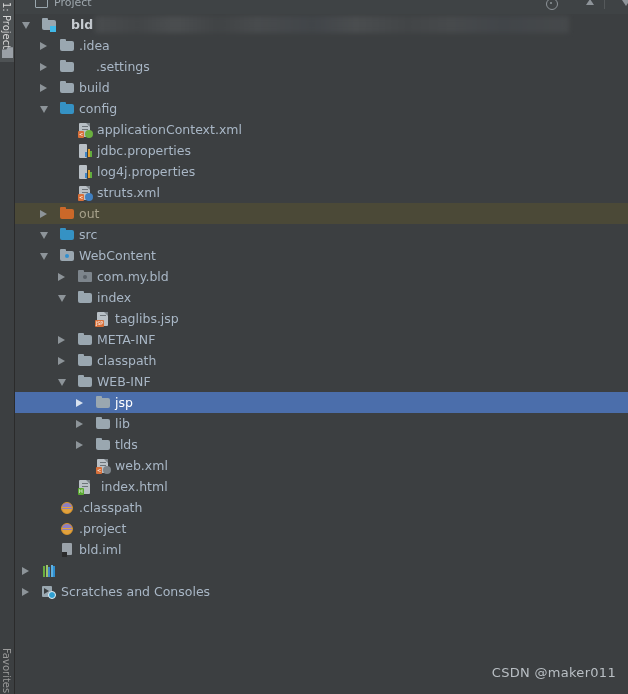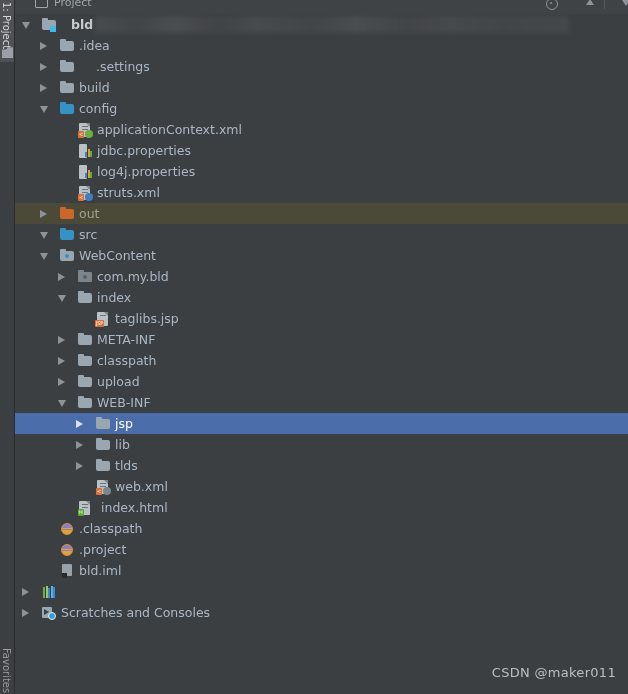--- a/index.html
+++ b/index.html
@@ -525,27 +525,20 @@
       <span class="label" style="left: 83px;">META-INF</span>
     </div>
     <div class="row">
       <span class="arrow collapsed" style="left: 44px;"></span>
       <span class="icon" style="left: 64px;">
         <span class="fld fld-gray"></span>
       </span>
       <span class="label" style="left: 83px;">classpath</span>
     </div>
     <div class="row">
-      <span class="arrow collapsed" style="left: 44px;"></span>
-      <span class="icon" style="left: 64px;">
-        <span class="fld fld-gray"></span>
-      </span>
-      <span class="label" style="left: 83px;">upload</span>
-    </div>
-    <div class="row">
       <span class="arrow expanded" style="left: 44px;"></span>
       <span class="icon" style="left: 64px;">
         <span class="fld fld-gray"></span>
       </span>
       <span class="label" style="left: 83px;">WEB-INF</span>
     </div>
     <div class="row selected">
       <span class="arrow collapsed" style="left: 62px;"></span>
       <span class="icon" style="left: 82px;">
         <span class="fld fld-gray"></span>

